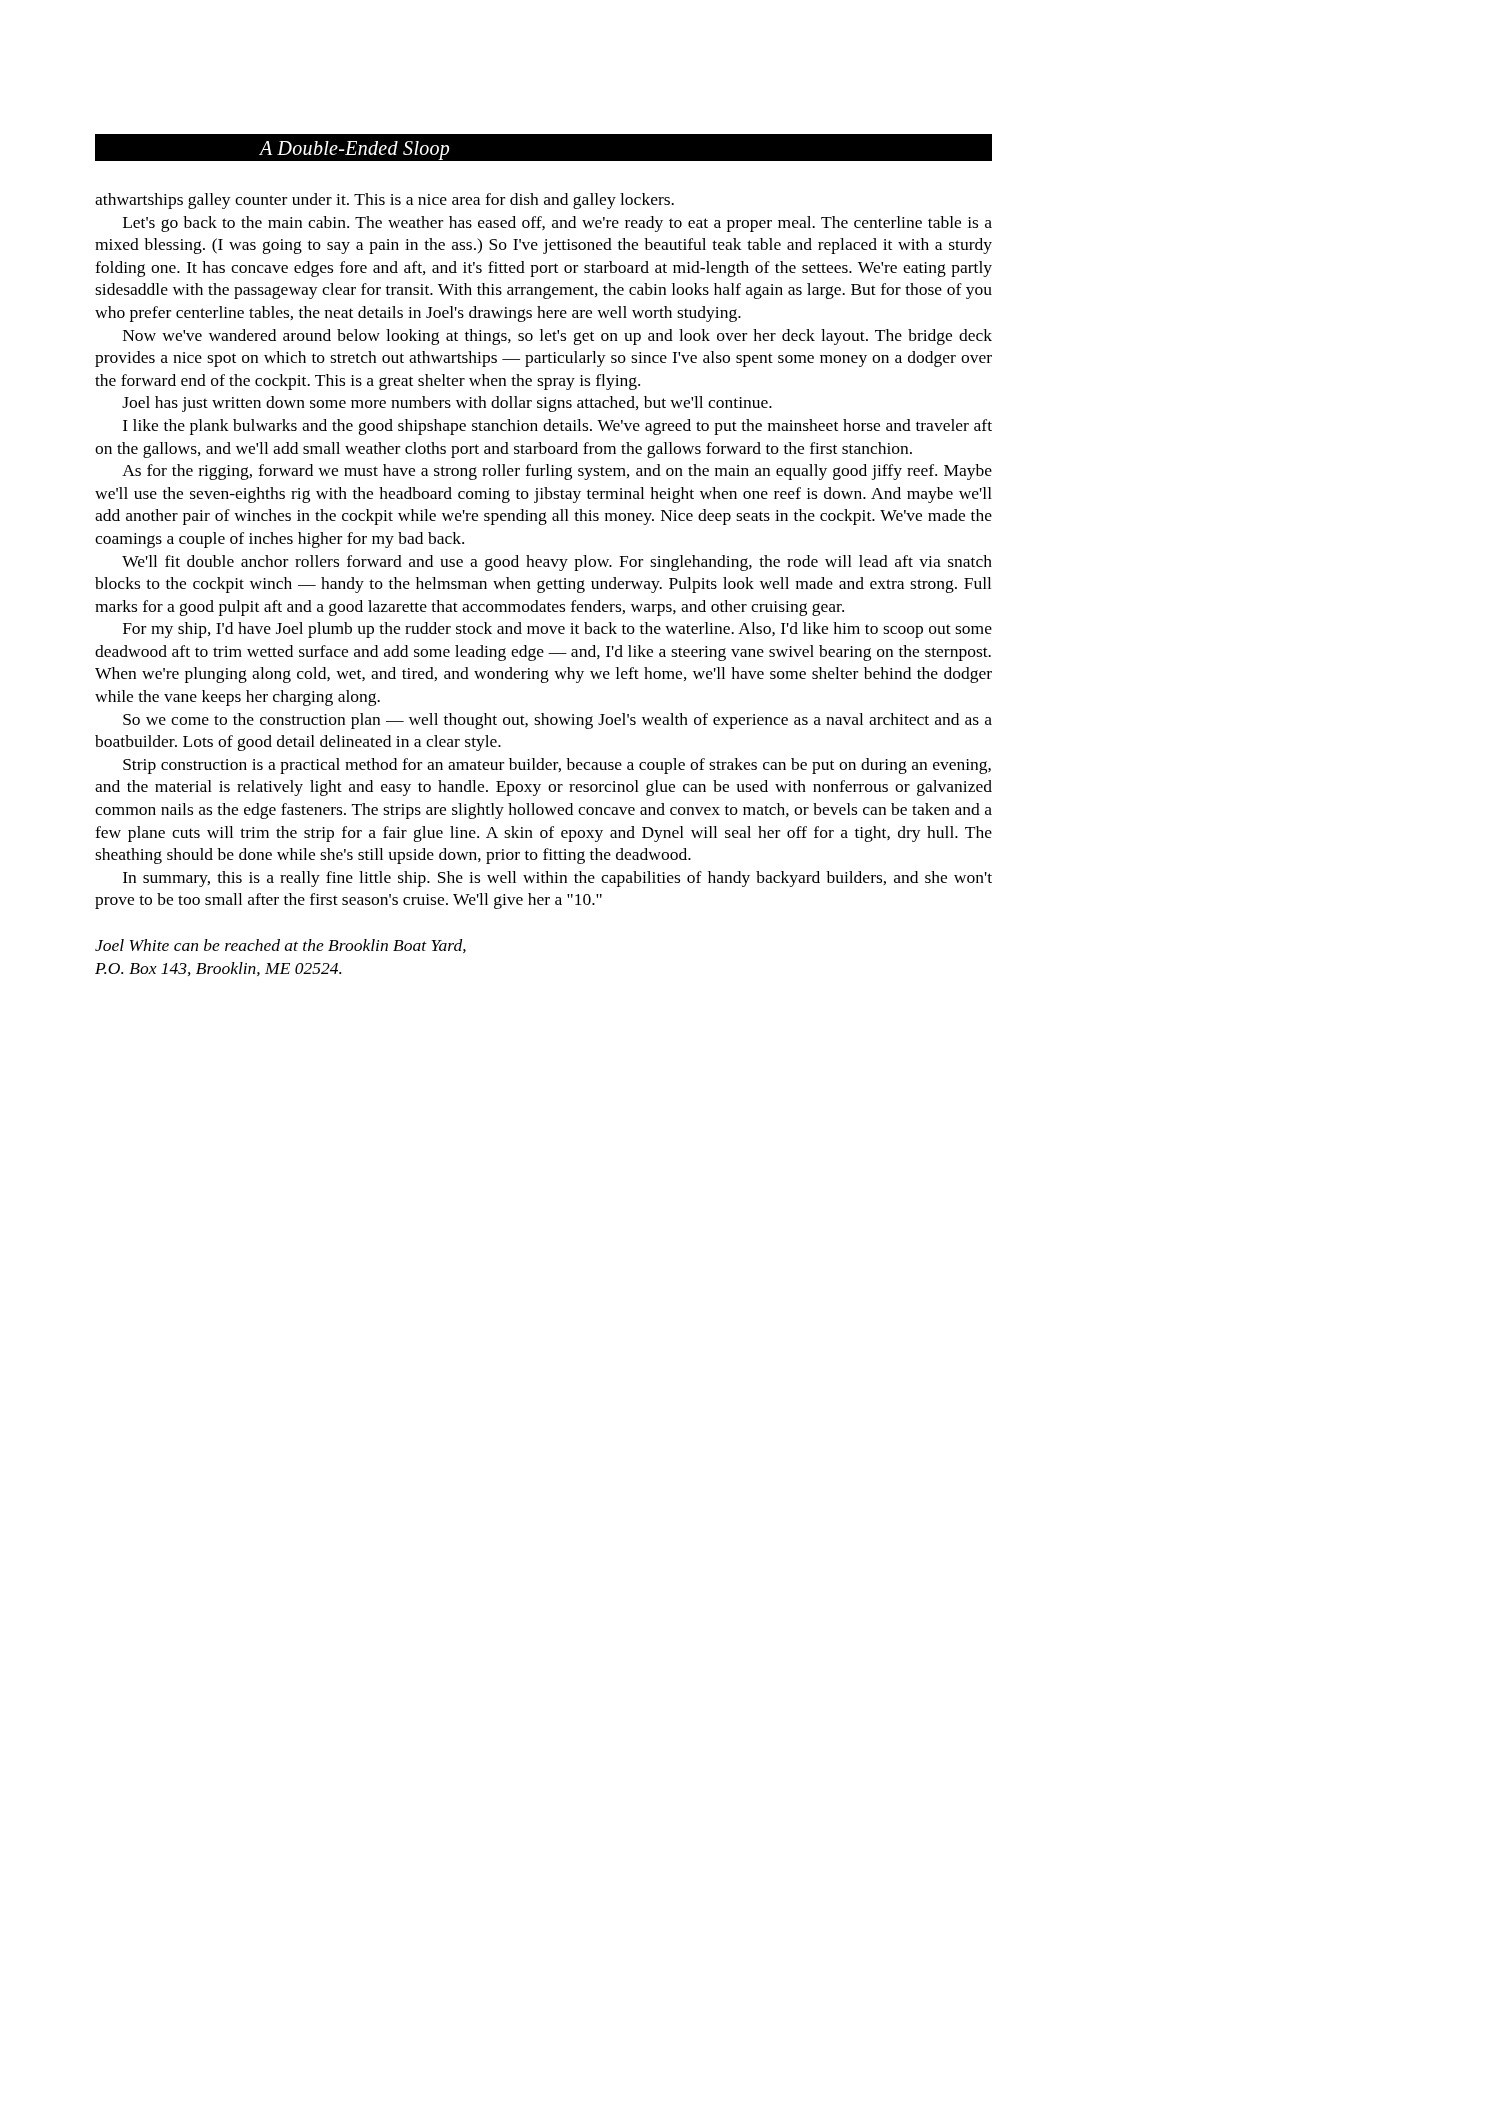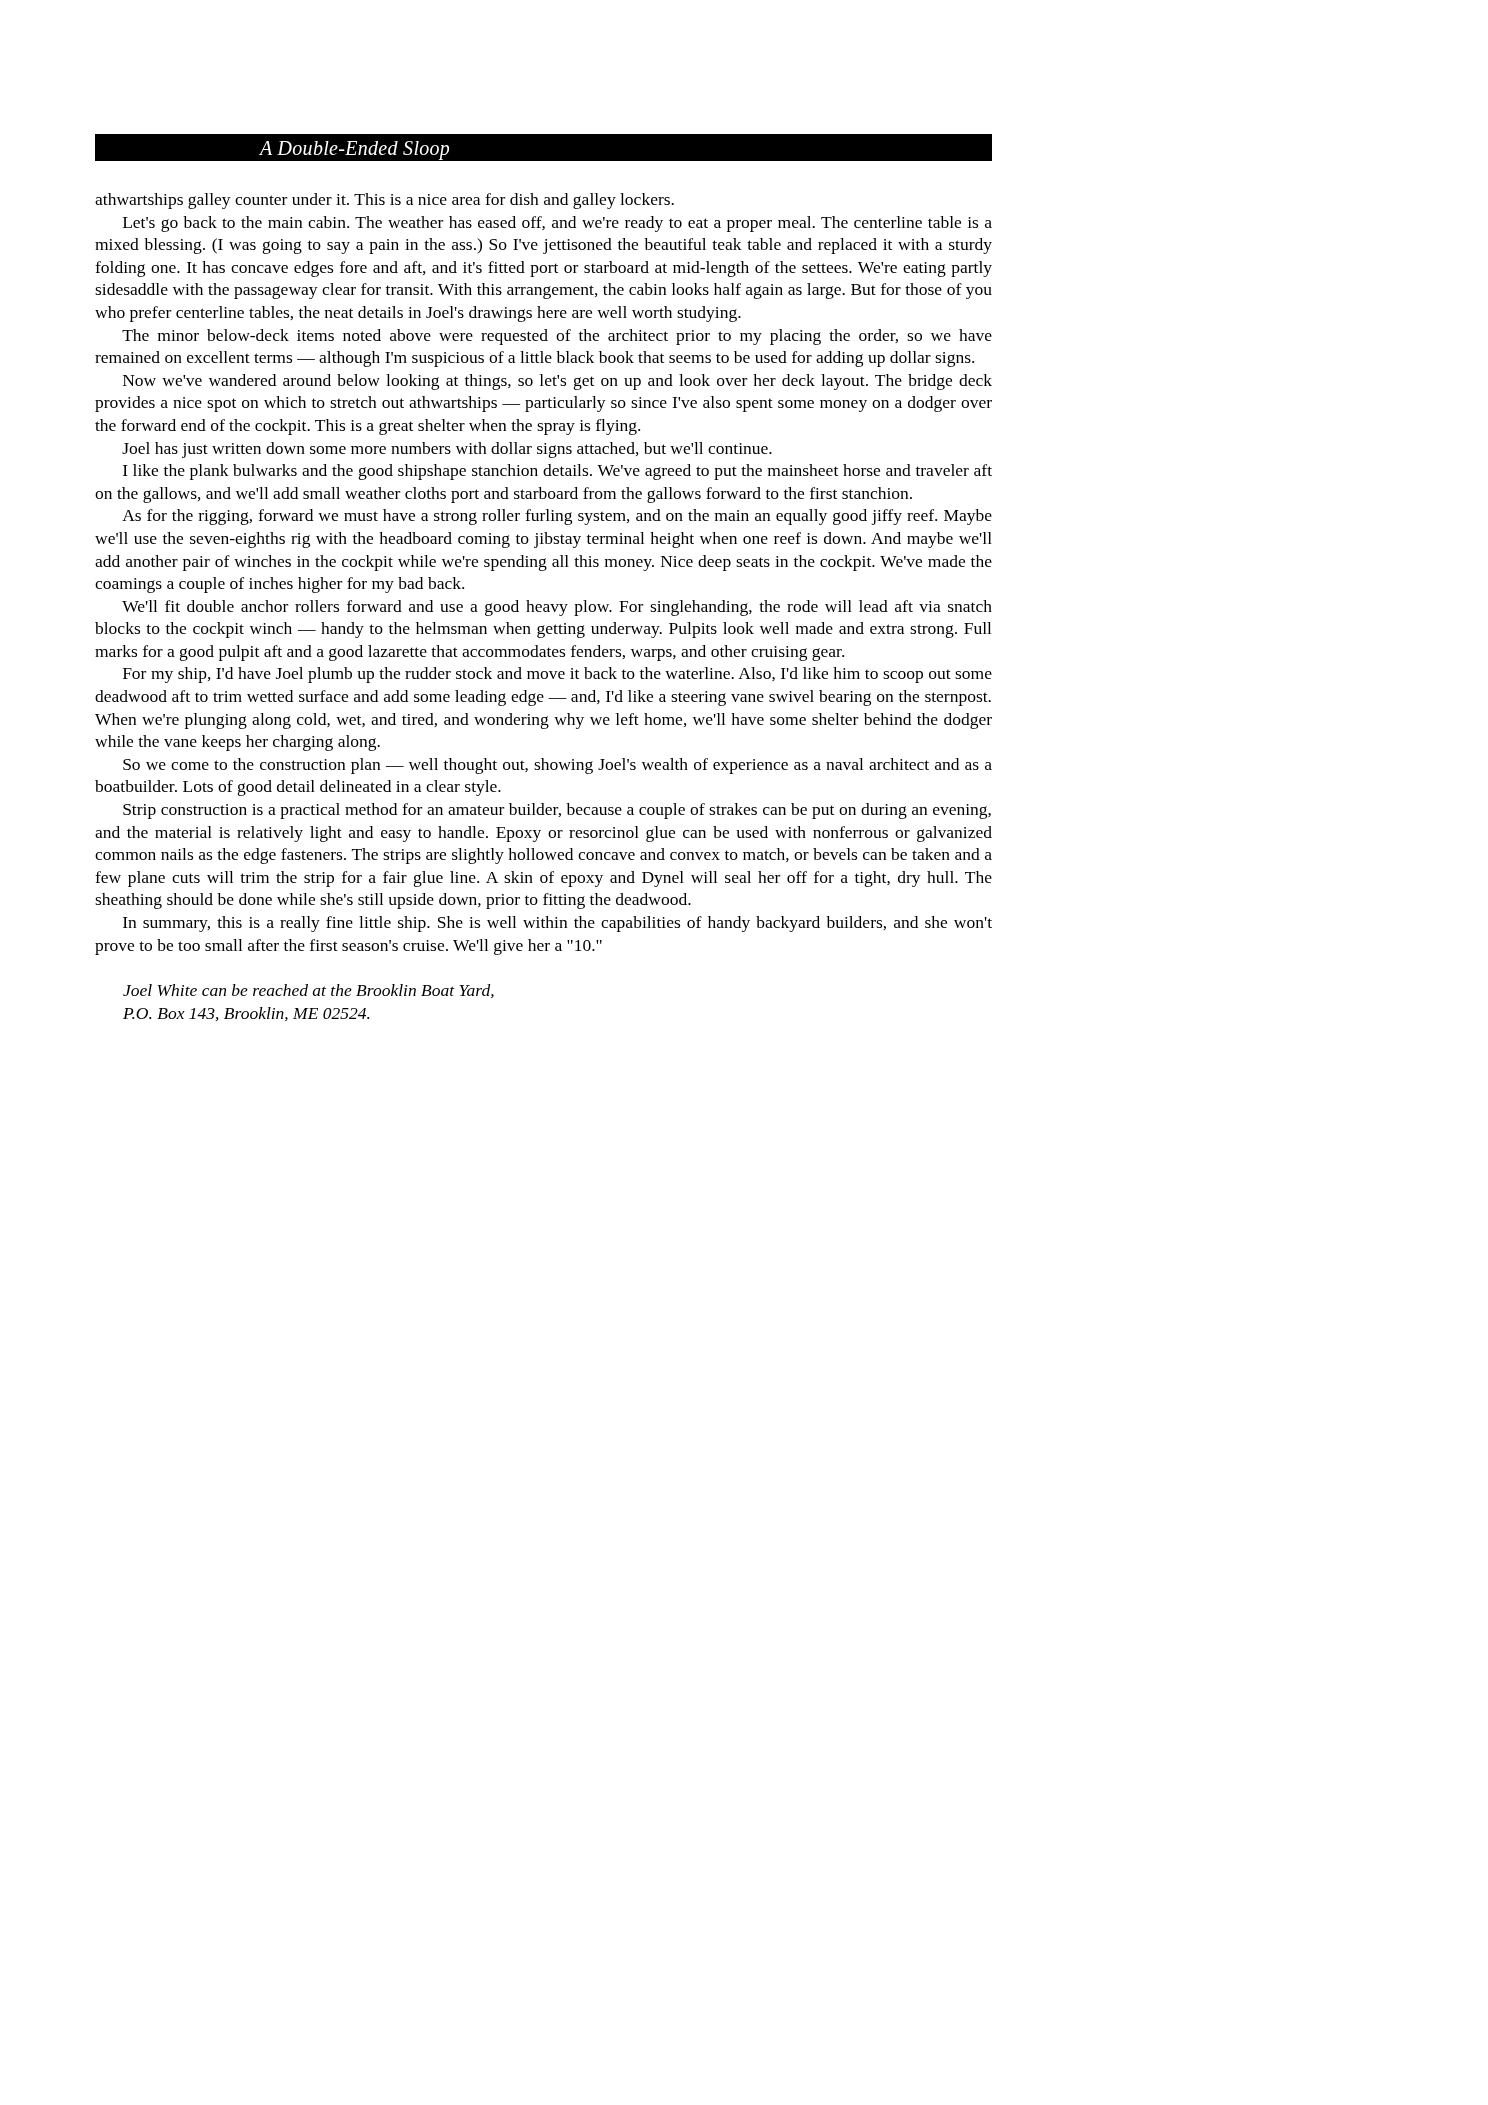--- a/index.html
+++ b/index.html
@@ -62,42 +62,40 @@
     -webkit-hyphens: auto;
   }
   .column-left .para-list .para:first-child {
     text-indent: 0;
   }
   .contact-note {
     margin-top: 23px;
     font-style: italic;
     font-size: 17.5px;
     line-height: 22.6px;
-    margin-left: 28px;
   }
   .contact-line {
     margin: 0;
   }
 </style>
 </head>
 <body>
 
 <div class="page-content">
 
   <div class="header-bar">
     <span class="header-title">A Double-Ended Sloop</span>
   </div>
 
   <div class="columns">
 
     <div class="column column-left">
       <div class="para-list">
           <p class="para">athwartships galley counter under it. This is a nice area for dish and galley lockers.</p>
           <p class="para">Let's go back to the main cabin. The weather has eased off, and we're ready to eat a proper meal. The centerline table is a mixed blessing. (I was going to say a pain in the ass.) So I've jettisoned the beautiful teak table and replaced it with a sturdy folding one. It has concave edges fore and aft, and it's fitted port or starboard at mid-length of the settees. We're eating partly sidesaddle with the passageway clear for transit. With this arrangement, the cabin looks half again as large. But for those of you who prefer centerline tables, the neat details in Joel's drawings here are well worth studying.</p>
-          <p class="para">The minor below-deck items noted above were requested of the architect prior to my placing the order, so we have remained on excellent terms — although I'm suspicious of a little black book that seems to be used for adding up dollar signs.</p>
           <p class="para">Now we've wandered around below looking at things, so let's get on up and look over her deck layout. The bridge deck provides a nice spot on which to stretch out athwartships — particularly so since I've also spent some money on a dodger over the forward end of the cockpit. This is a great shelter when the spray is flying.</p>
           <p class="para">Joel has just written down some more numbers with dollar signs attached, but we'll continue.</p>
           <p class="para">I like the plank bulwarks and the good shipshape stanchion details. We've agreed to put the mainsheet horse and traveler aft on the gallows, and we'll add small weather cloths port and starboard from the gallows forward to the first stanchion.</p>
           <p class="para">As for the rigging, forward we must have a strong roller furling system, and on the main an equally good jiffy reef. Maybe we'll use the seven-eighths rig with the headboard coming to jibstay terminal height when one reef is down. And maybe we'll add another pair of winches in the cockpit while we're spending all this money. Nice deep seats in the cockpit. We've made the coamings a couple of inches higher for my bad back.</p>
         </div>
     </div>
 
     <div class="divider"></div>
 
     <div class="column column-right">

